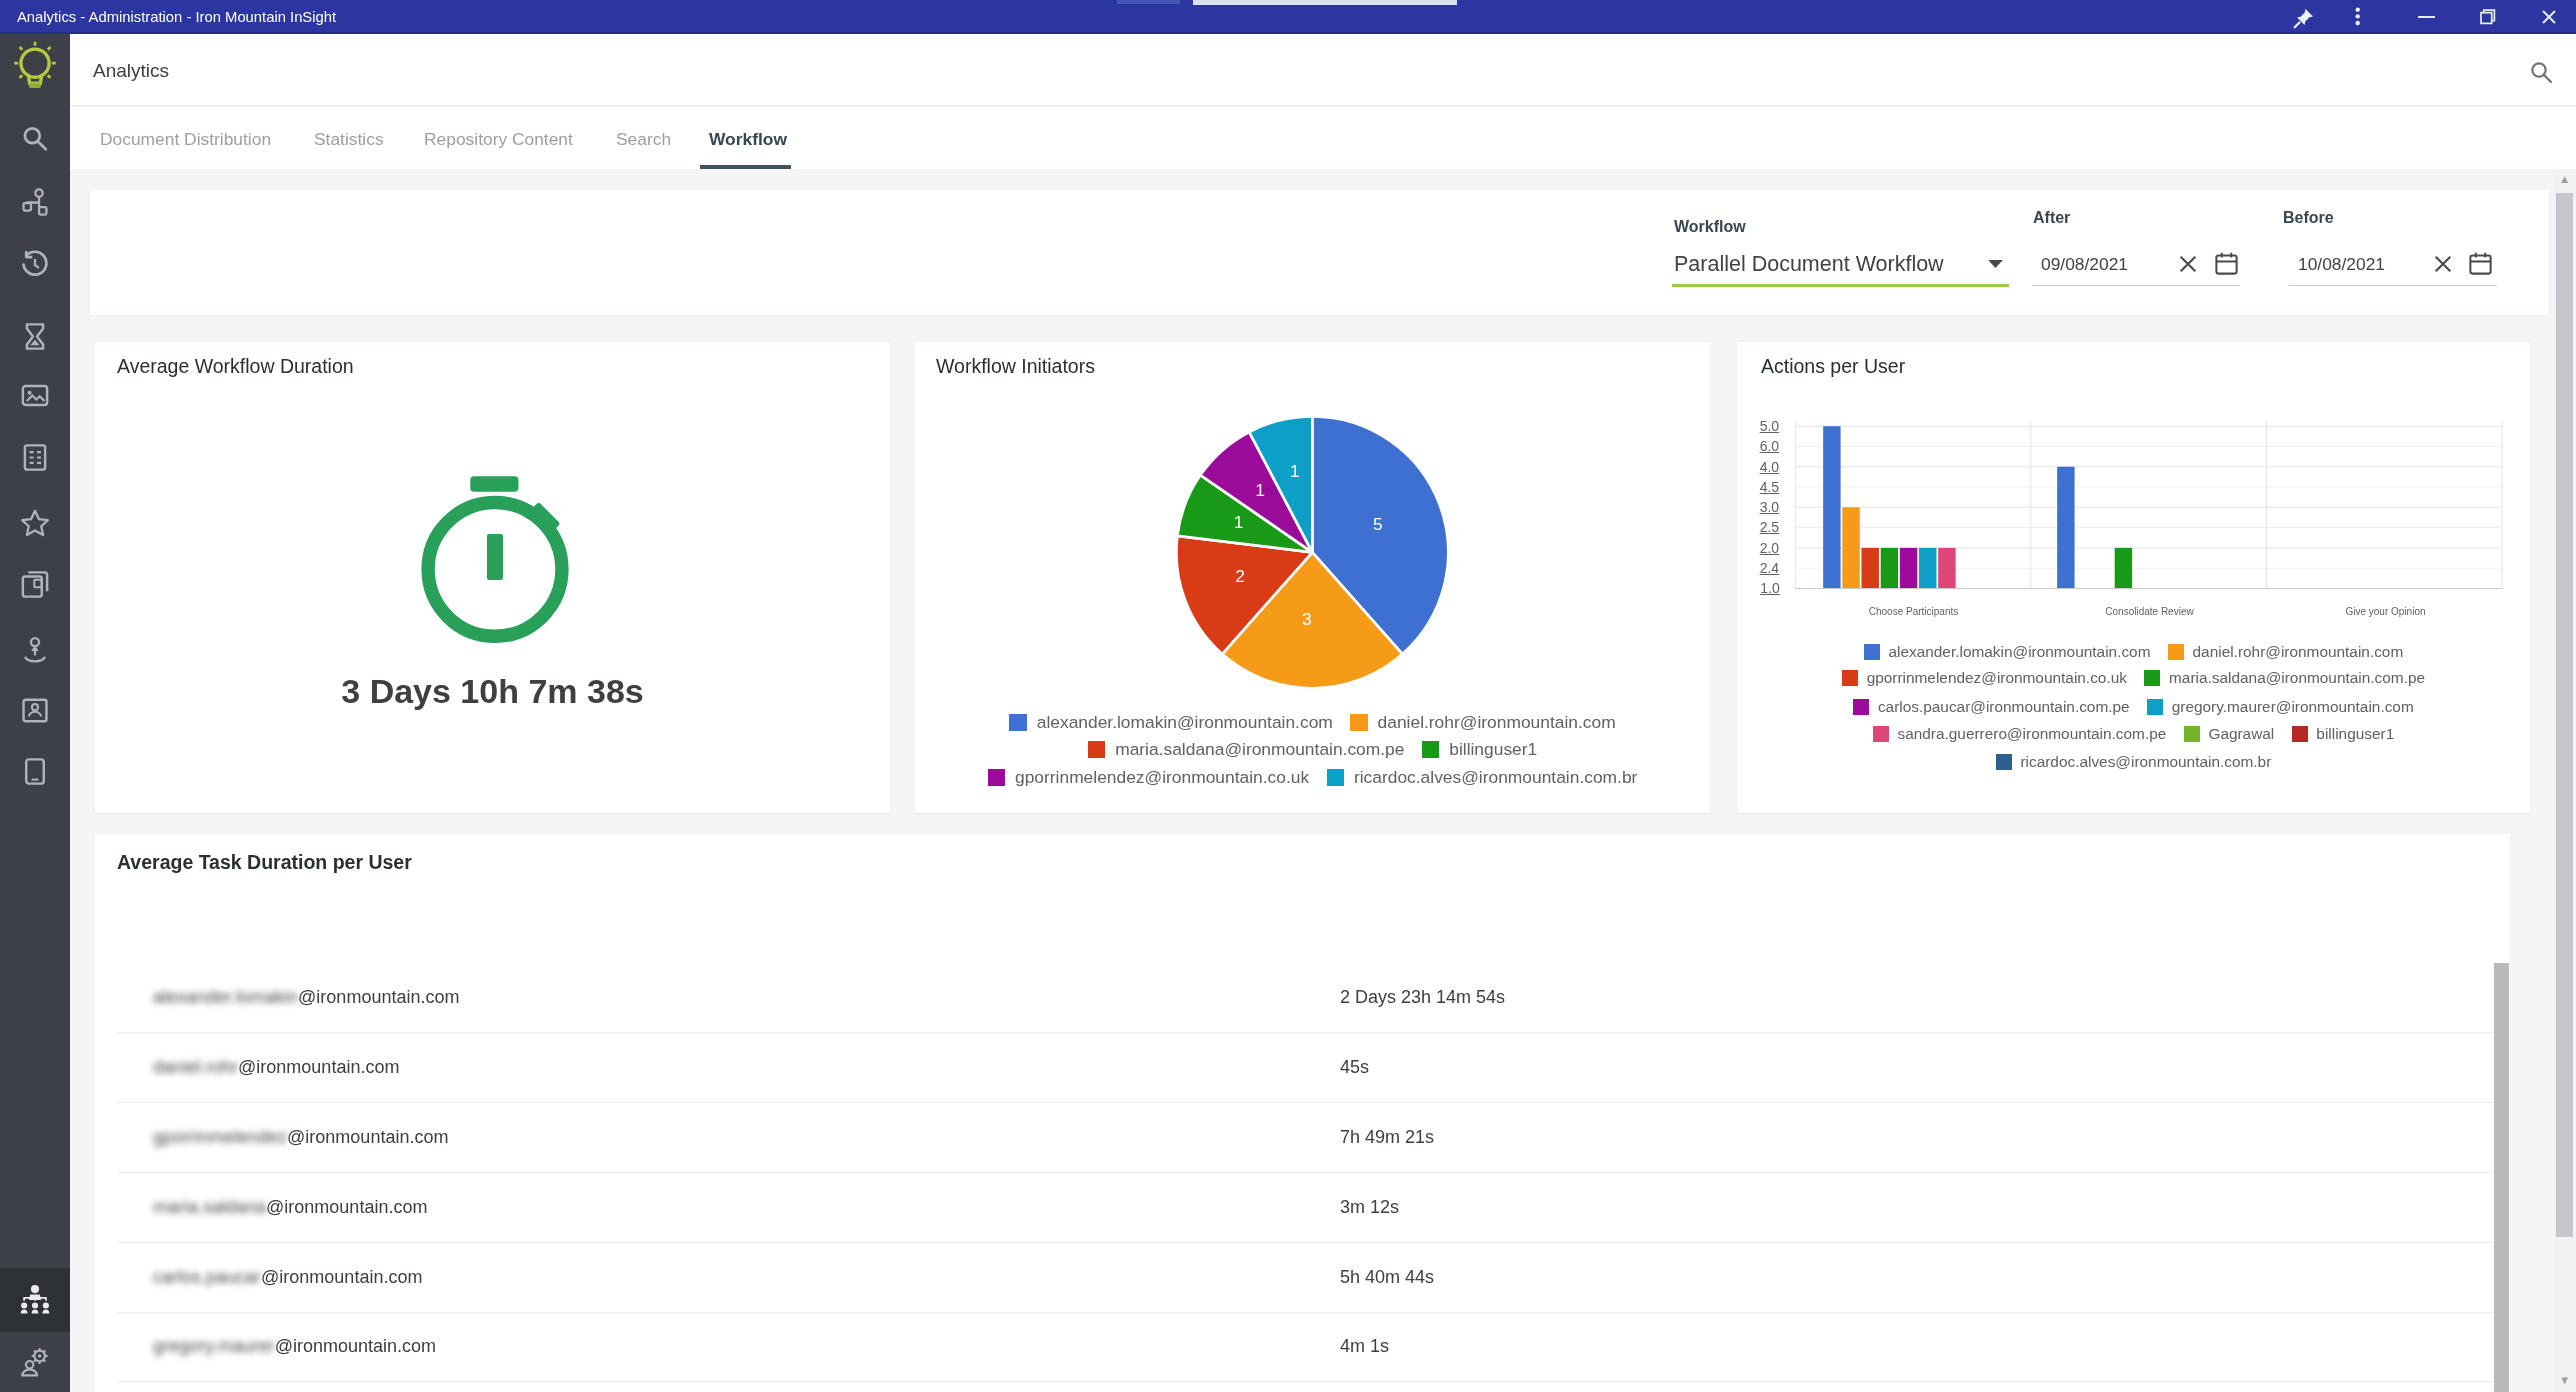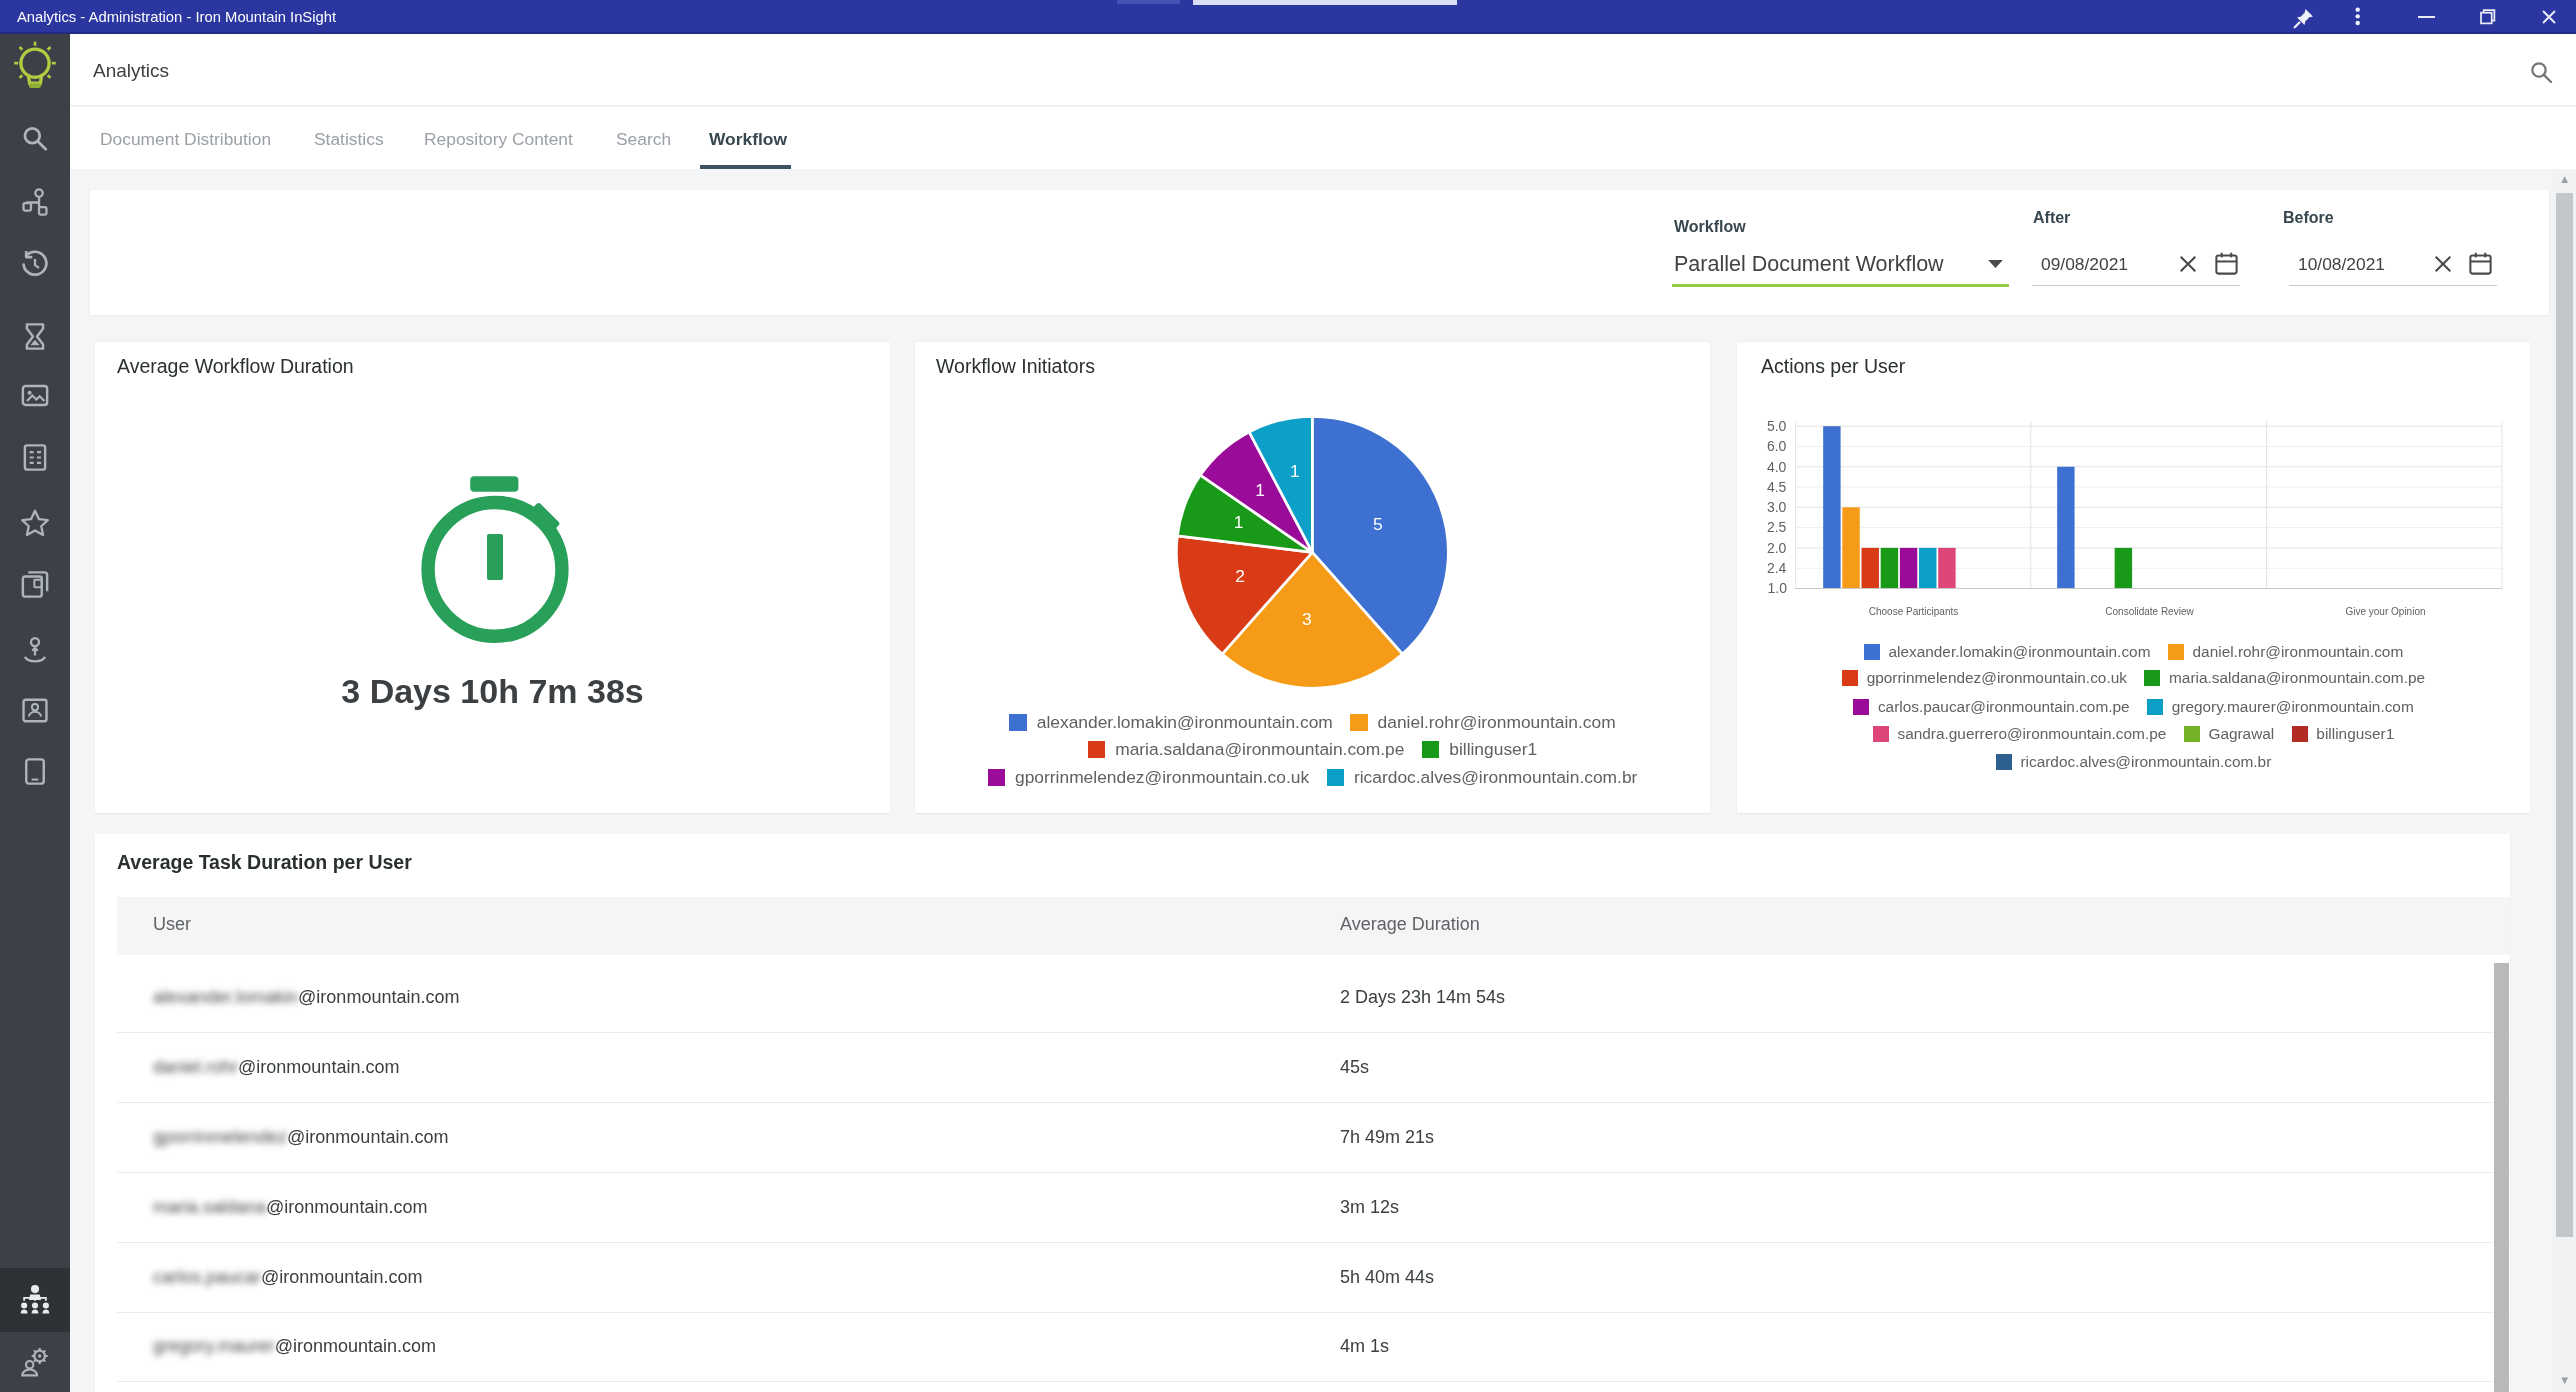--- a/index.html
+++ b/index.html
@@ -40,21 +40,21 @@
 .cardtitle { position:absolute; font-size:19.5px; font-weight:normal; color:#29302e; }
 
 
 .legendrow { position:absolute; display:flex; justify-content:center; align-items:center; gap:17.4px; }
 .legitem { display:flex; align-items:center; gap:8.7px; font-size:15.4px; color:#616161; white-space:nowrap; }
 .legsq { width:16px; height:16px; display:inline-block; }
 
 #card2 .legitem { font-size:17.4px; gap:10px; }
 #card2 .legsq { width:17.4px; height:17.4px; }
 
-.baraxis { position:absolute; font-size:14px; color:#616161; text-align:right; width:34px; }
+.baraxis { position:absolute; font-size:14px; color:#616161; text-align:center; width:34px;text-decoration:underline; }
 .barxlabel { position:absolute; font-size:10px; color:#616161; text-align:center; }
 
 
 #tablecard { left:95px; top:834px; width:2415px; height:559px; background:#ffffff; box-shadow:0 0.7px 1.3px rgba(0,0,0,0.07); }
 #tabletitle { left:22px; top:17.4px; font-size:19.5px; font-weight:bold; color:#29302e; }
 #thead { left:22px; top:63px; width:2393px; height:58px; background:#f5f5f6; }
 #thead .th { position:absolute; top:17.4px; font-size:18px; color:#5f6368; }
 .trow { position:absolute; left:22px; width:2393px; height:70px; border-bottom:1.3px solid #ececec; font-size:18px; color:#3c4043; }
 .trow .c1 { position:absolute; left:36px; top:24px; }
 .trow .c2 { position:absolute; left:1223px; top:24px; }
@@ -364,24 +364,20 @@
     <span class="legitem"><span class="legsq" style="background:#74B327;"></span>Gagrawal</span>
     <span class="legitem"><span class="legsq" style="background:#B42B24;"></span>billinguser1</span>
   </div>
   <div class="legendrow" style="left:0; top:411px; width:793px;">
     <span class="legitem"><span class="legsq" style="background:#2D608F;"></span>ricardoc.alves@ironmountain.com.br</span>
   </div>
 </div>
 
 <div class="abs" id="tablecard">
   <div class="abs" id="tabletitle">Average Task Duration per User</div>
-  <div class="abs" id="thead">
-    <div class="th" style="left:36px;">User</div>
-    <div class="th" style="left:1223px;">Average Duration</div>
-  </div>
   <div class="trow" style="top:129px;">
       <span class="c1"><span class="blur">alexander.lomakin</span>@ironmountain.com</span>
       <span class="c2">2 Days 23h 14m 54s</span>
     </div>
   <div class="trow" style="top:199px;">
       <span class="c1"><span class="blur">daniel.rohr</span>@ironmountain.com</span>
       <span class="c2">45s</span>
     </div>
   <div class="trow" style="top:269px;">
       <span class="c1"><span class="blur">gporrinmelendez</span>@ironmountain.com</span>

